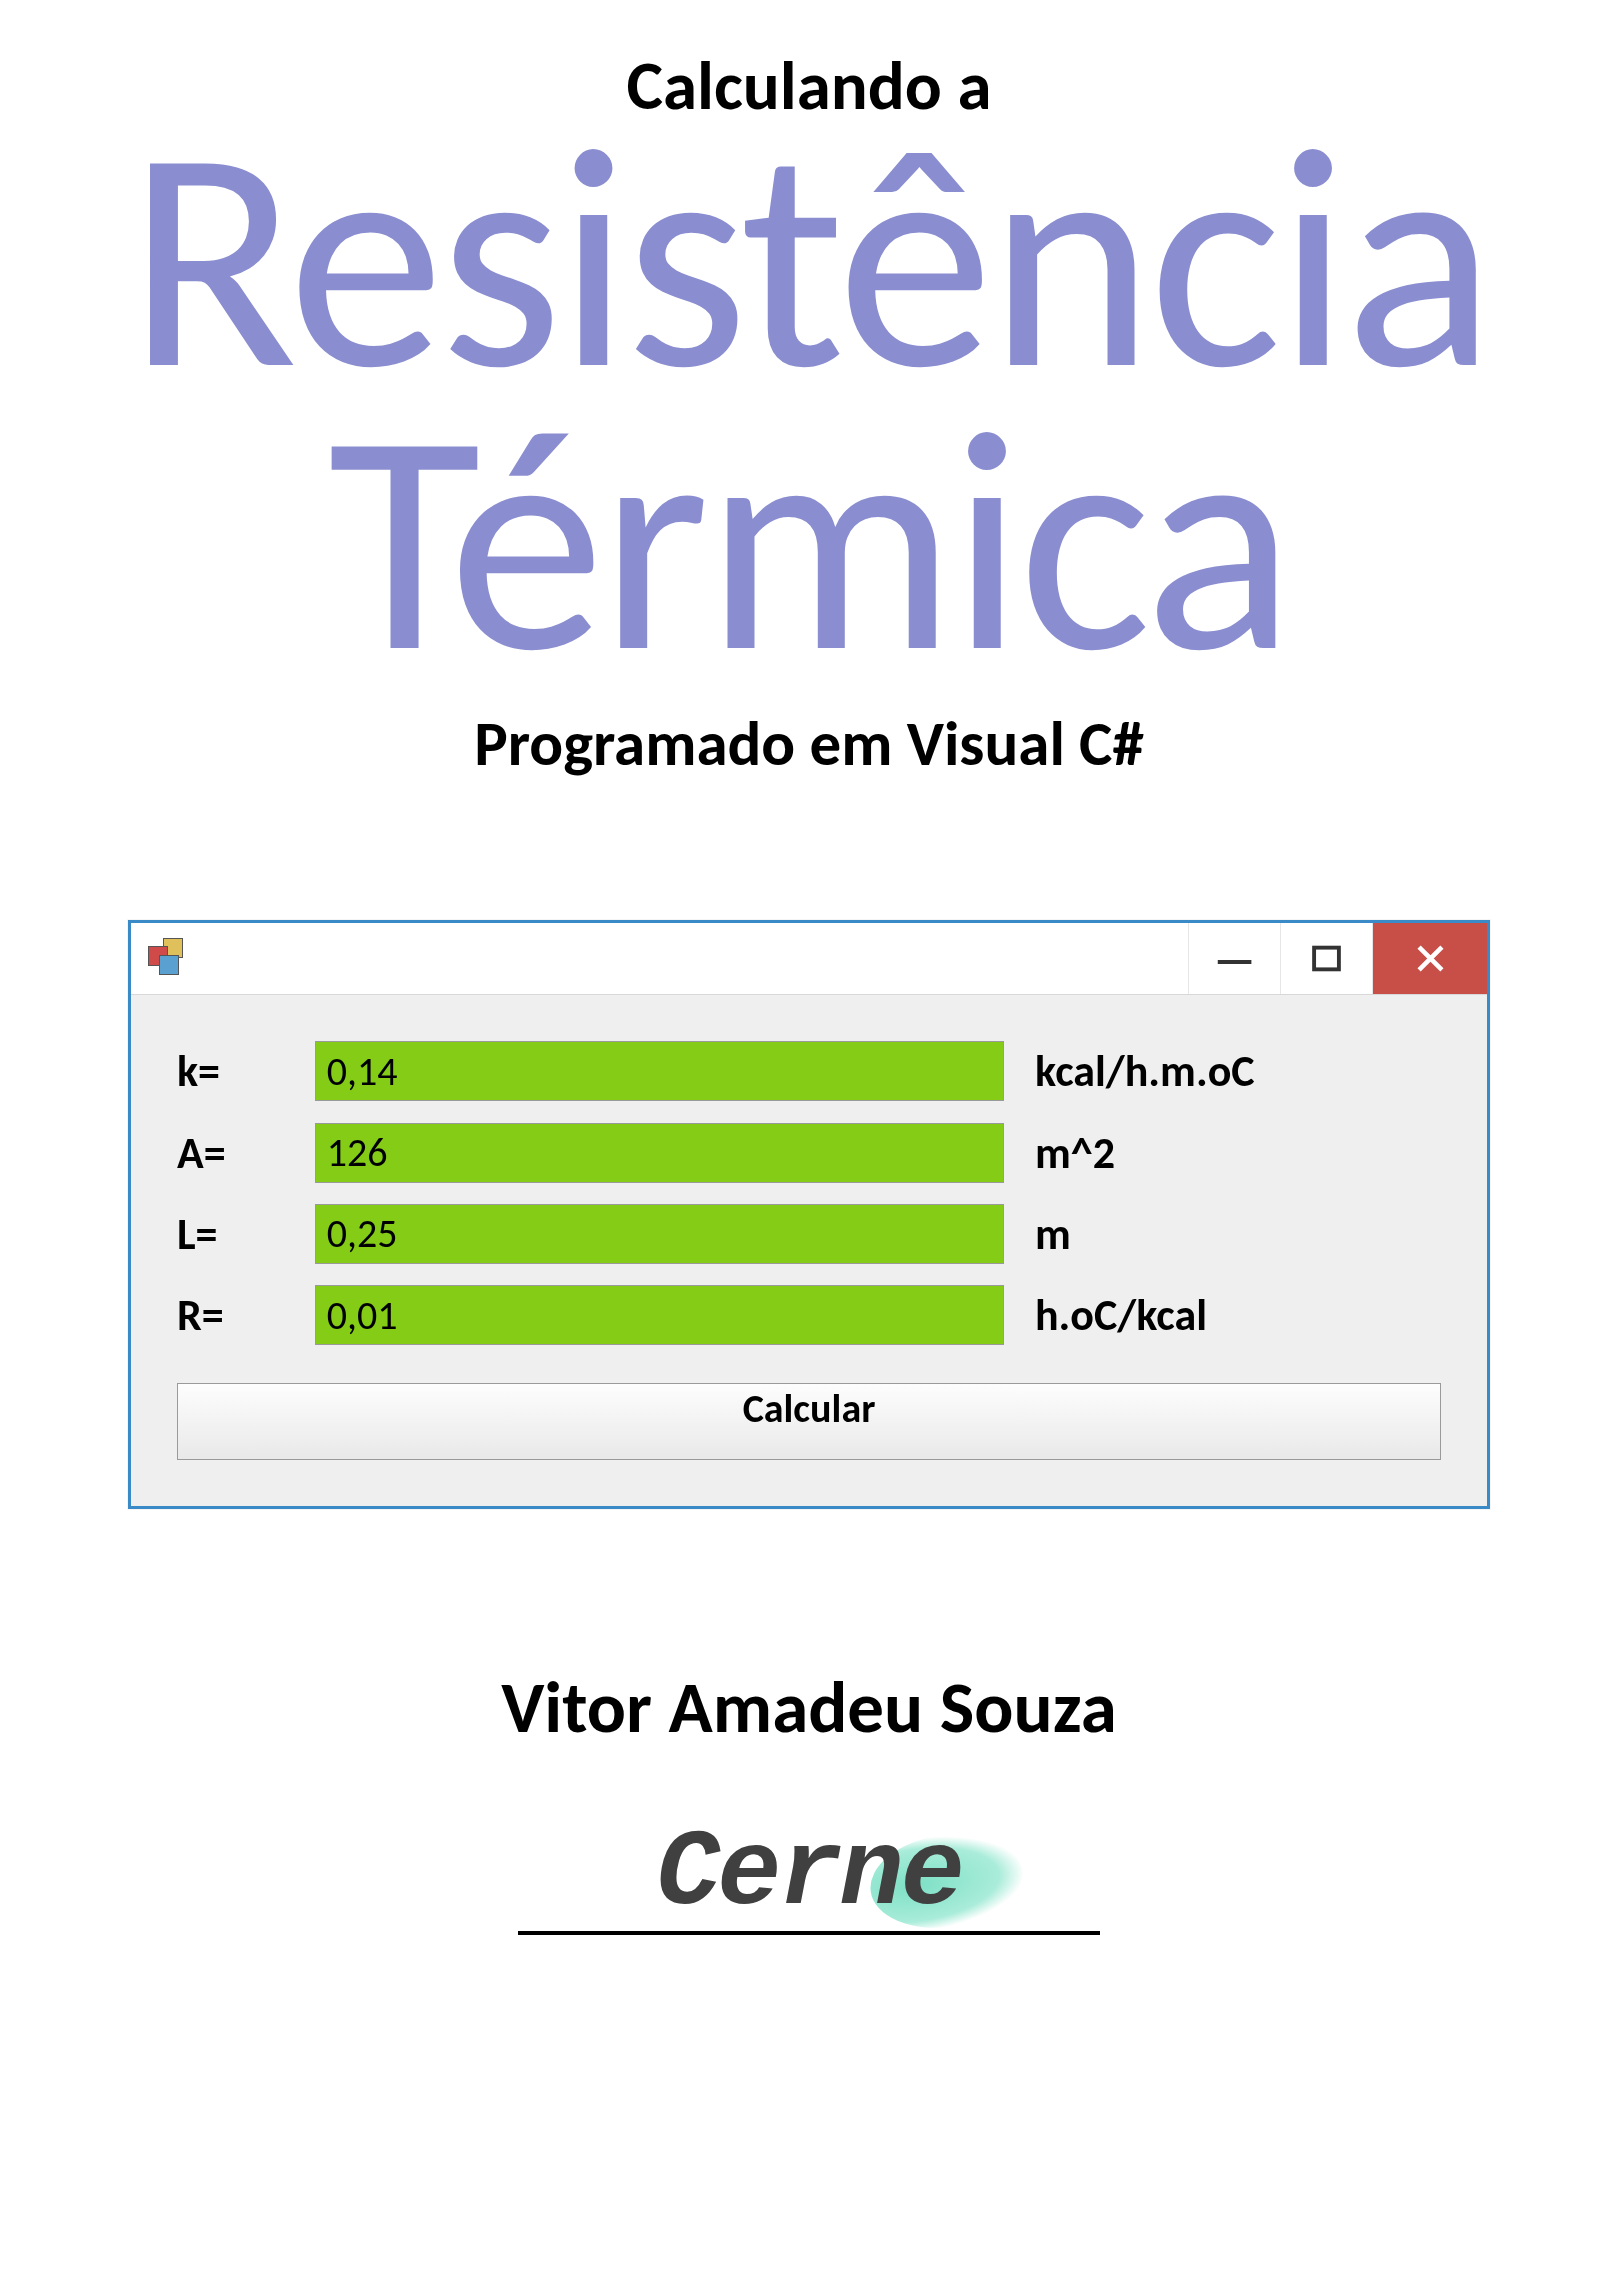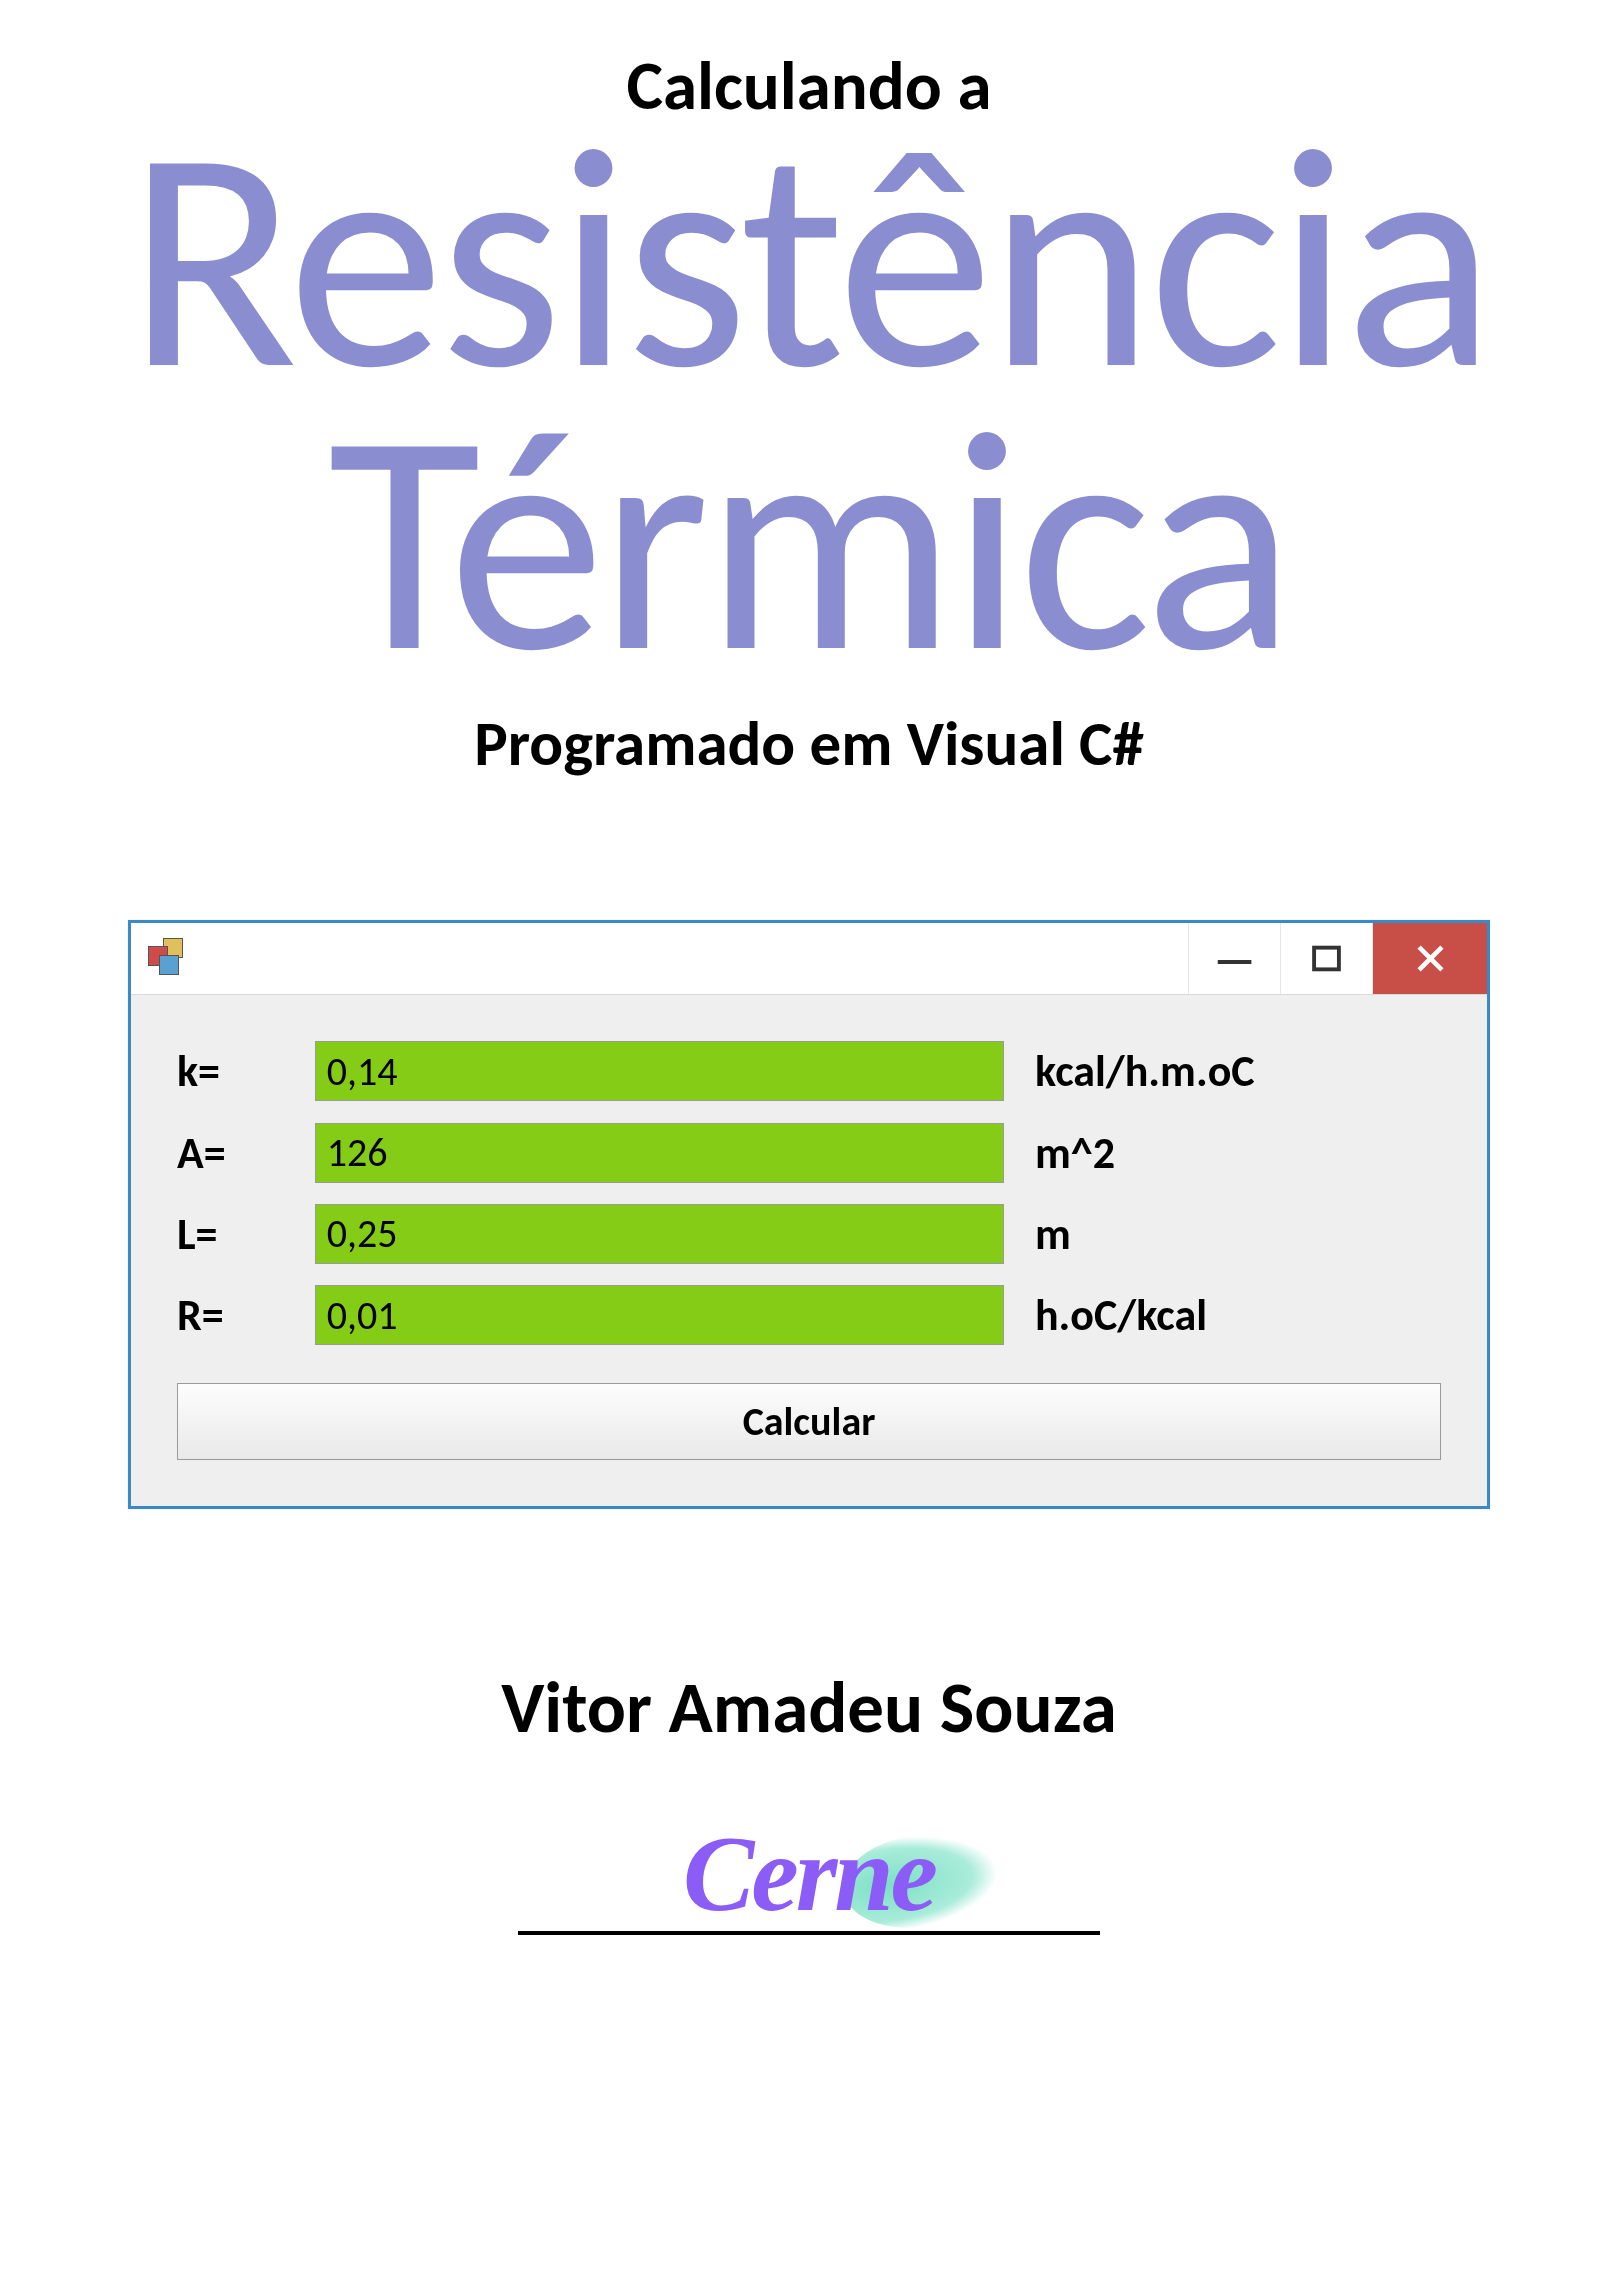--- a/index.html
+++ b/index.html
@@ -138,45 +138,44 @@
   .calc-btn {
     margin-top: 38px;
     width: 100%;
     height: 77px;
     background: linear-gradient(#fdfdfd,#e9e9e9);
     border: 1.5px solid #9a9a9a;
     font-size: 40px;
     font-weight: 700;
     color:#000;
     display:flex;
-    align-items:center;
     justify-content:center;
     cursor:pointer;
   }
 
   .author {
     margin-top: 153px;
     font-size: 73px;
     font-weight: 700;
     color:#000;
     text-align:center;
   }
 
   .logo-block {
     margin-top: 69px;
     text-align:center;
     position: relative;
   }
 
   .logo-name {
-    font-family: Liberation Serif, serif;
+    font-family: Liberation Mono, monospace;
     font-size: 107px;
     font-weight: 900;
     font-style: italic;
-    color:#8b5cf6;
+    color:#404040;
     letter-spacing: -3.1px;
     line-height: 1;
     position: relative;
     display:inline-block;
   }
   .logo-swoop {
     position:absolute;
     right: -61px;
     top: 13.8px;
     width: 153px;

